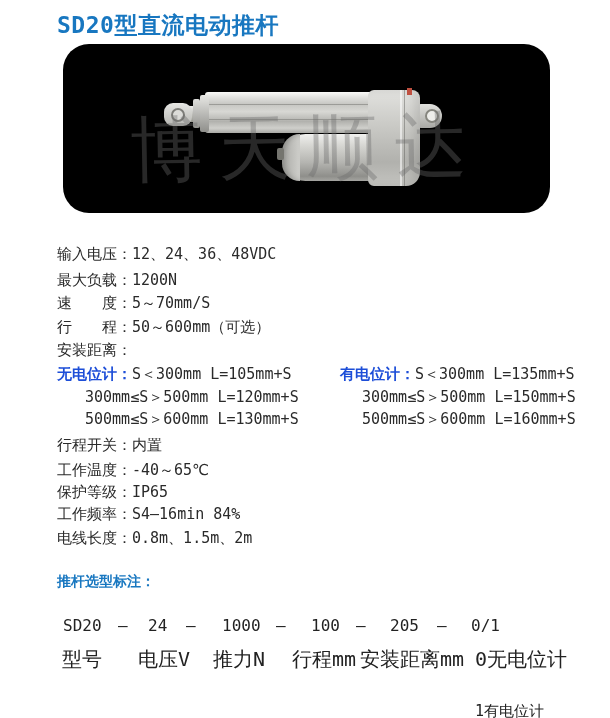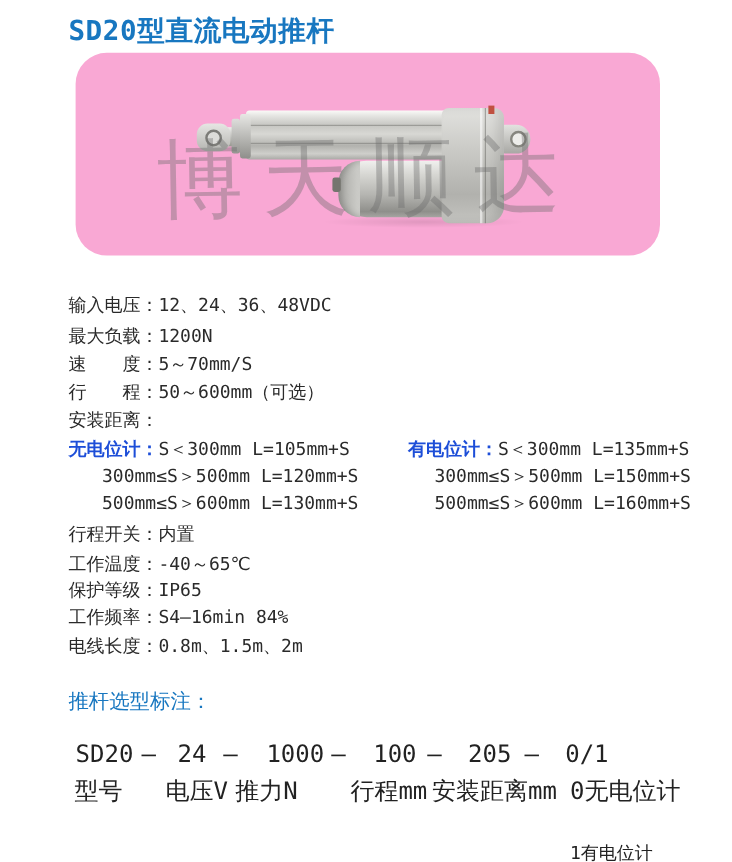--- a/index.html
+++ b/index.html
@@ -8,21 +8,21 @@
     font-family:"DejaVu Sans Mono","DejaVu Sans","Liberation Sans",sans-serif;
     color:#2a2a2a;
   }
   .abs{position:absolute;}
   .page-title{
     left:57px;top:10px;font-size:23px;font-weight:bold;color:#1877c0;
     letter-spacing:0.5px;white-space:nowrap;
   }
   
   .photo{
-    left:63px;top:44px;width:487px;height:169px;background:#f9a8d4;
+    left:63px;top:44px;width:487px;height:169px;background:#000000;
     border-radius:26px;overflow:hidden;
   }
   .photo .abs{position:absolute;}
   .watermark{
     left:0;right:0;top:56px;text-align:center;z-index:6;
     font-family:"DejaVu Serif","Liberation Serif",serif;
     font-size:72px;letter-spacing:16px;color:rgba(105,105,105,0.38);
     transform:rotate(-1deg);white-space:nowrap;pointer-events:none;
   }
   .act-tube{
@@ -72,23 +72,23 @@
   .act-reddot{left:344px;top:44px;width:5px;height:7px;background:#c05040;z-index:5;}
   .act-shadow{left:205px;top:136px;width:170px;height:10px;z-index:1;border-radius:50%;
     background:radial-gradient(ellipse at center,rgba(0,0,0,0.10),rgba(0,0,0,0) 70%);}
   
   .spec{font-size:15px;white-space:nowrap;line-height:17px;}
   .spec .lab{color:#2a2a2a;}
   .spec .lab.red{color:#1d4ed8;font-weight:bold;}
   .spec .val{color:#2a2a2a;text-align:right;}
   
   .section-title{
-    left:57px;top:573px;font-size:17px;font-weight:normal;color:#1877c0;white-space:nowrap;
+    left:57px;top:573px;font-size:14px;font-weight:bold;color:#1877c0;white-space:nowrap;
   }
-  .code-part{top:616px;font-size:20px;white-space:nowrap;color:#222;}
+  .code-part{top:616px;font-size:16px;white-space:nowrap;color:#222;}
   .code-label{top:646px;font-size:20px;white-space:nowrap;color:#222;}
   .code-label2{top:670px;font-size:15px;white-space:nowrap;color:#222;margin-top:32px;}
 </style>
 </head>
 <body>
 
 <div class="abs page-title">SD20型直流电动推杆</div>
 
 <div class="abs photo">
   <div class="abs act-shadow"></div>
@@ -142,17 +142,17 @@
 <span class="abs code-part" style="left:222px">1000</span>
 <span class="abs code-part" style="left:276px">—</span>
 <span class="abs code-part" style="left:311px">100</span>
 <span class="abs code-part" style="left:356px">—</span>
 <span class="abs code-part" style="left:390px">205</span>
 <span class="abs code-part" style="left:437px">—</span>
 <span class="abs code-part" style="left:471px">0/1</span>
 
 <span class="abs code-label" style="left:62px">型号</span>
 <span class="abs code-label" style="left:138px">电压V</span>
-<span class="abs code-label" style="left:196px">推力N</span>
+<span class="abs code-label" style="left:213px">推力N</span>
 <span class="abs code-label" style="left:292px">行程mm</span>
 <span class="abs code-label" style="left:360px">安装距离mm</span>
 <span class="abs code-label" style="left:475px">0无电位计</span>
 <span class="abs code-label2" style="left:475px">1有电位计</span>
 
 </body></html>

